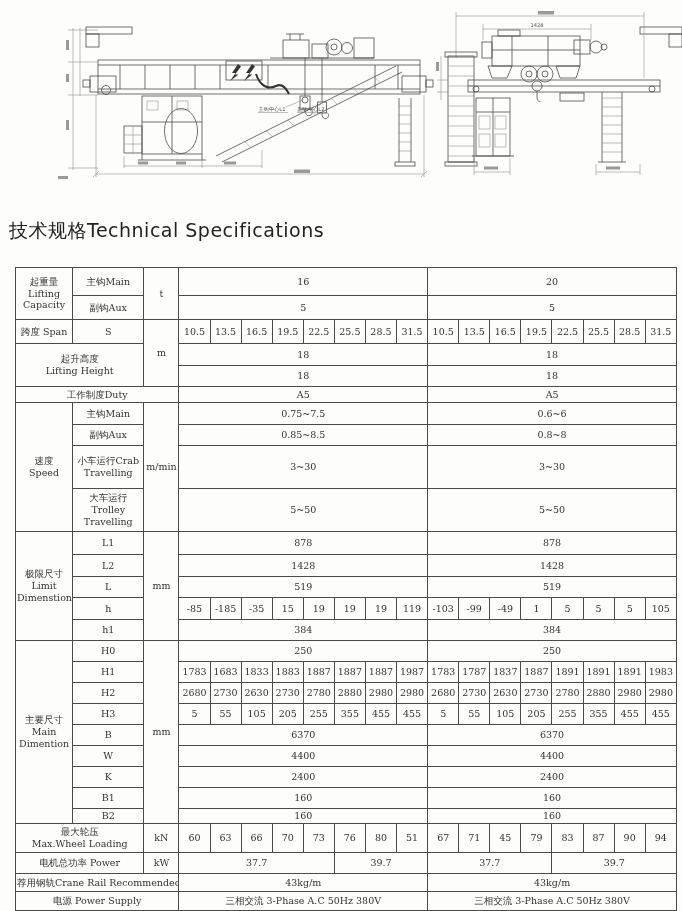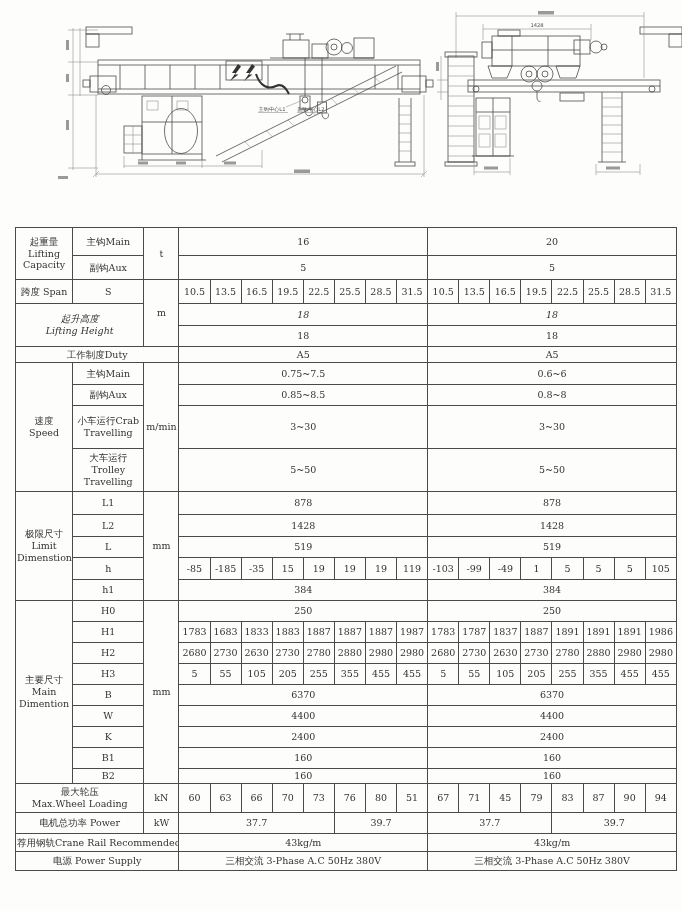--- a/index.html
+++ b/index.html
@@ -296,20 +296,21 @@
           <rect class="greek" x="484" y="166.5" width="14" height="3"></rect>
           <line class="thin" x1="596" y1="164" x2="596" y2="175"></line>
           <line class="thin" x1="640" y1="164" x2="640" y2="175"></line>
           <line class="thin" x1="596" y1="172" x2="640" y2="172"></line>
           <rect class="greek" x="606" y="166.5" width="14" height="3"></rect>
         </g>
       </g>
     </svg>
   </div>
 
+  <h1 class="title">技术规格Technical Specifications</h1>
 
   <table class="spec">
     <colgroup id="cols">
         <col style="width: 57px;">
         <col style="width: 71px;">
         <col style="width: 35px;">
         <col style="width: 31px;">
         <col style="width: 31px;">
         <col style="width: 31px;">
         <col style="width: 31px;">
@@ -353,21 +354,21 @@
           <td class="val">31.5</td>
           <td class="val">10.5</td>
           <td class="val">13.5</td>
           <td class="val">16.5</td>
           <td class="val">19.5</td>
           <td class="val">22.5</td>
           <td class="val">25.5</td>
           <td class="val">28.5</td>
           <td class="val">31.5</td>
         </tr>
-        <tr style="height: 22px; font-style: italic;">
+        <tr style="height: 22px;">
           <td colspan="2" rowspan="2" class="cat">起升高度<br>Lifting Height</td>
           <td colspan="8" class="val">18</td>
           <td colspan="8" class="val">18</td>
         </tr>
         <tr style="height: 21px;">
           <td colspan="8" class="val">18</td>
           <td colspan="8" class="val">18</td>
         </tr>
         <tr style="height: 16px;">
           <td colspan="3" class="cat">工作制度Duty</td>
@@ -454,21 +455,21 @@
           <td class="val">1887</td>
           <td class="val">1887</td>
           <td class="val">1987</td>
           <td class="val">1783</td>
           <td class="val">1787</td>
           <td class="val">1837</td>
           <td class="val">1887</td>
           <td class="val">1891</td>
           <td class="val">1891</td>
           <td class="val">1891</td>
-          <td class="val">1986</td>
+          <td class="val">1983</td>
         </tr>
         <tr style="height: 21px;">
           <td class="sub">H2</td>
           <td class="val">2680</td>
           <td class="val">2730</td>
           <td class="val">2630</td>
           <td class="val">2730</td>
           <td class="val">2780</td>
           <td class="val">2880</td>
           <td class="val">2980</td>

